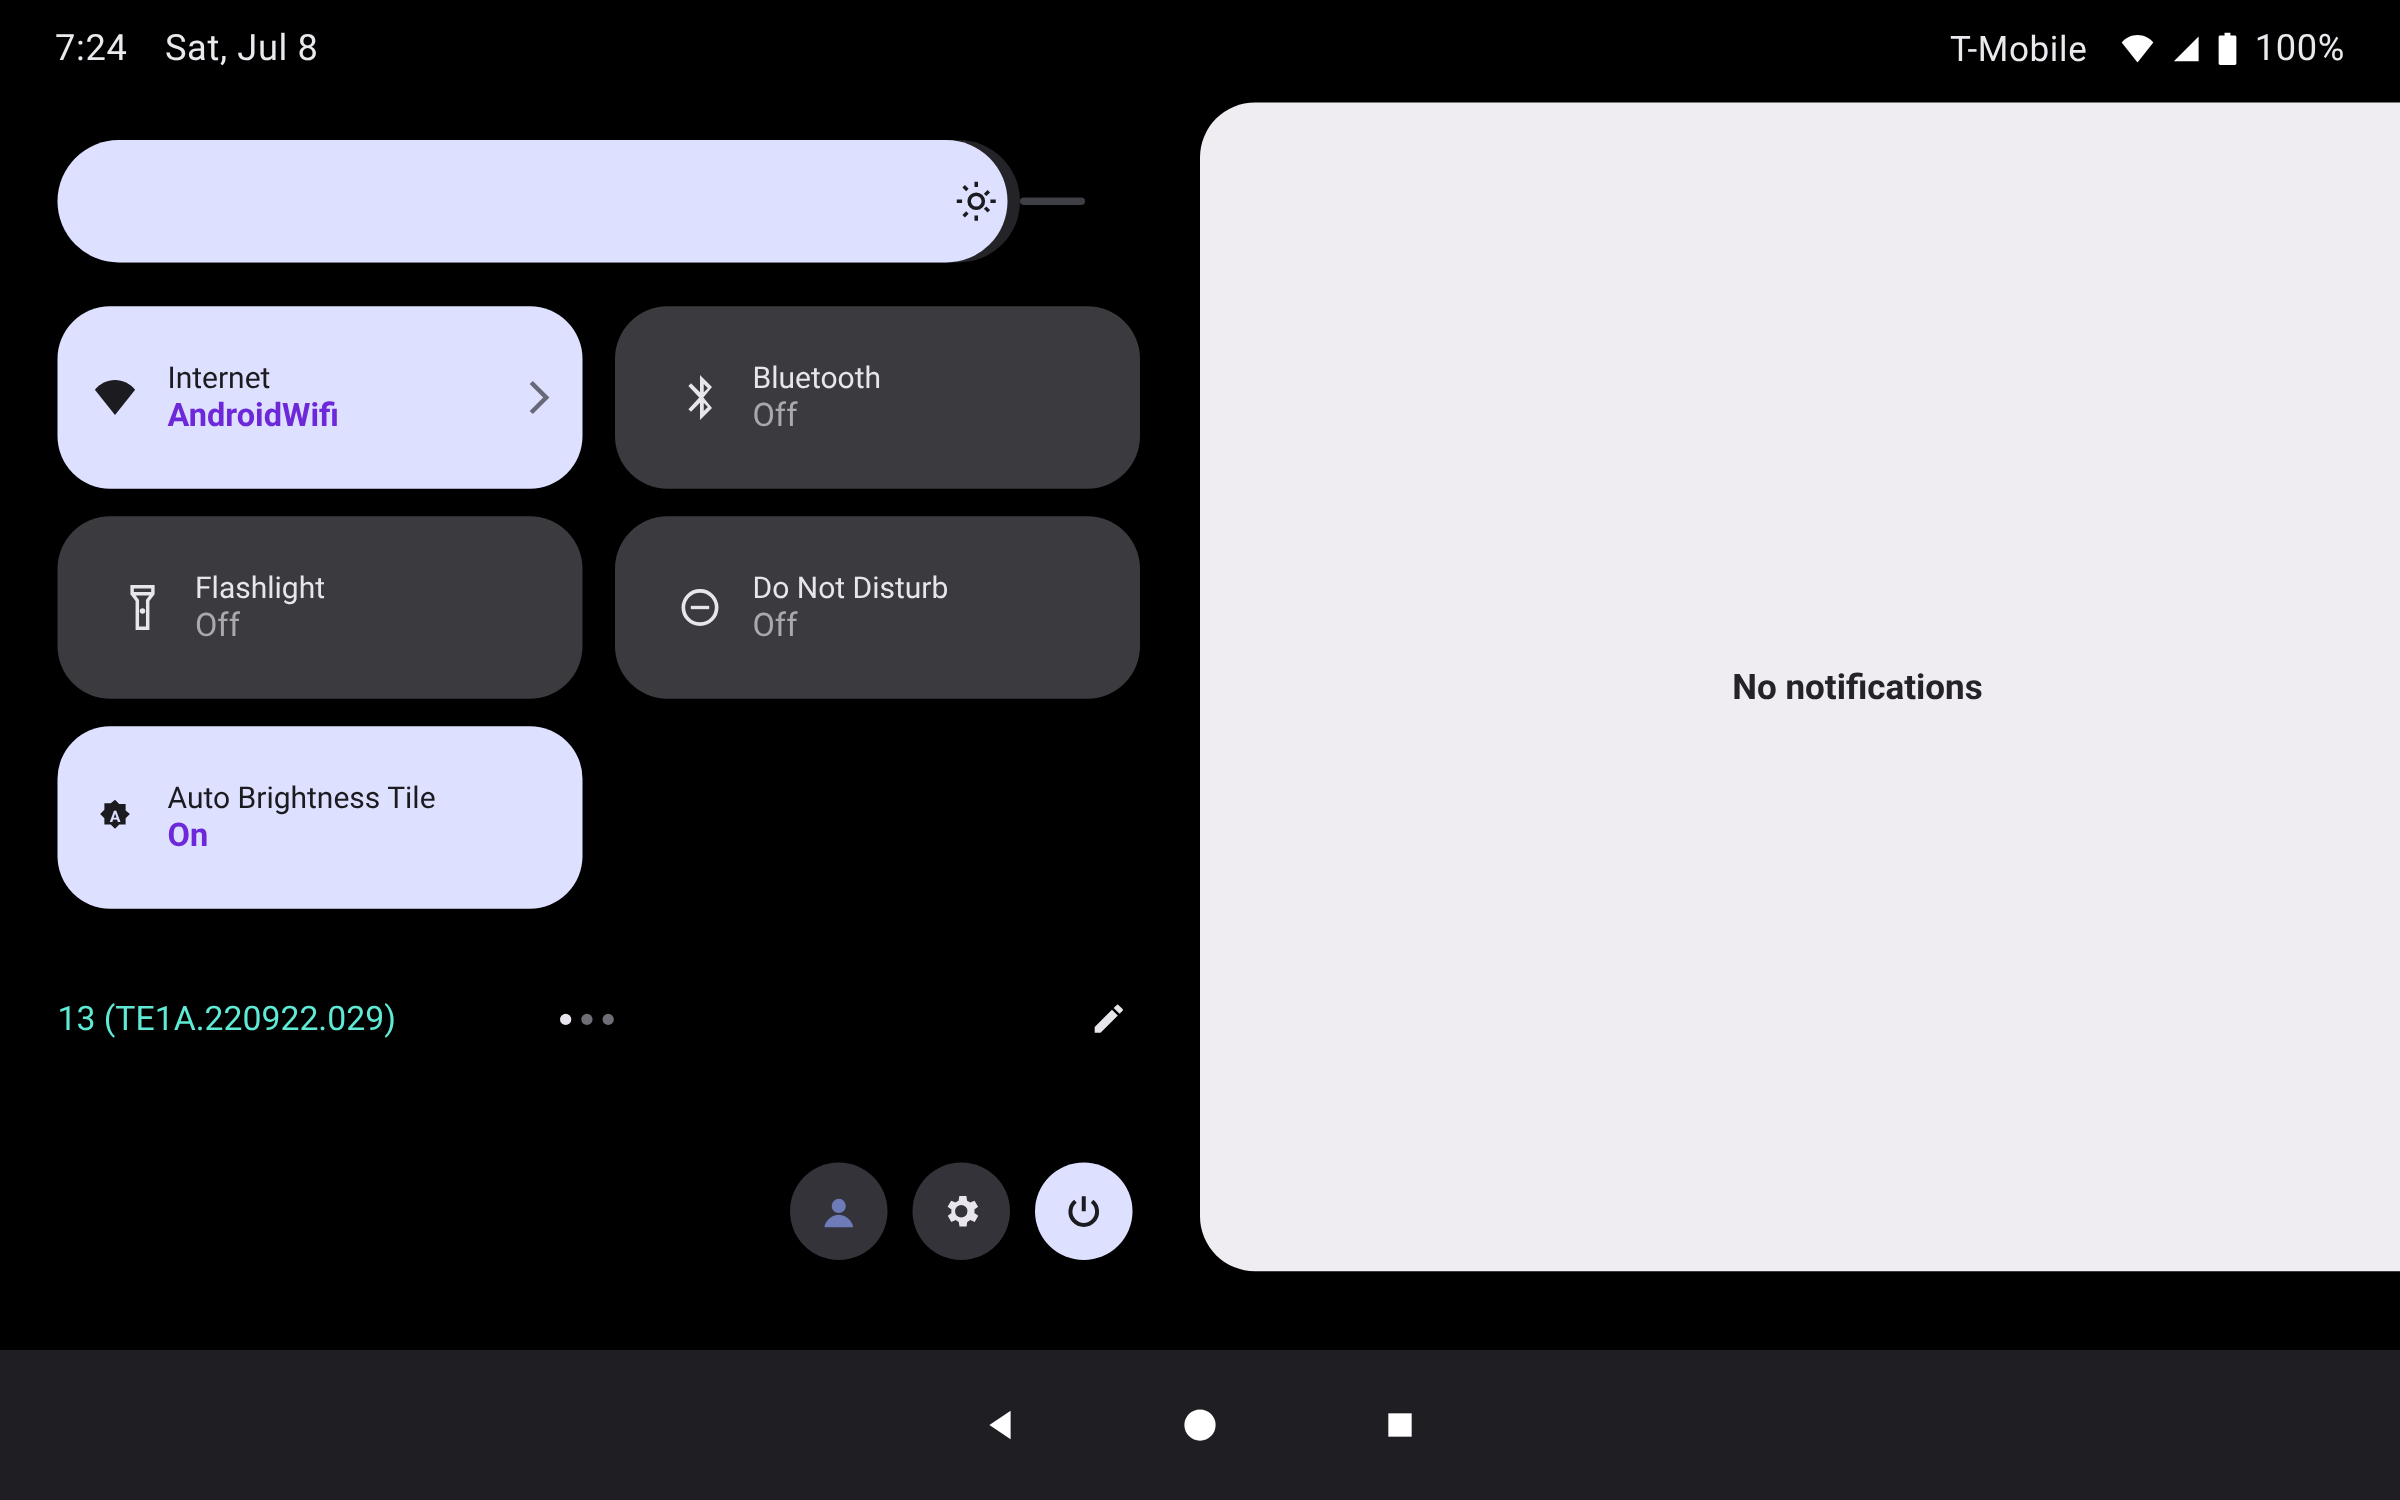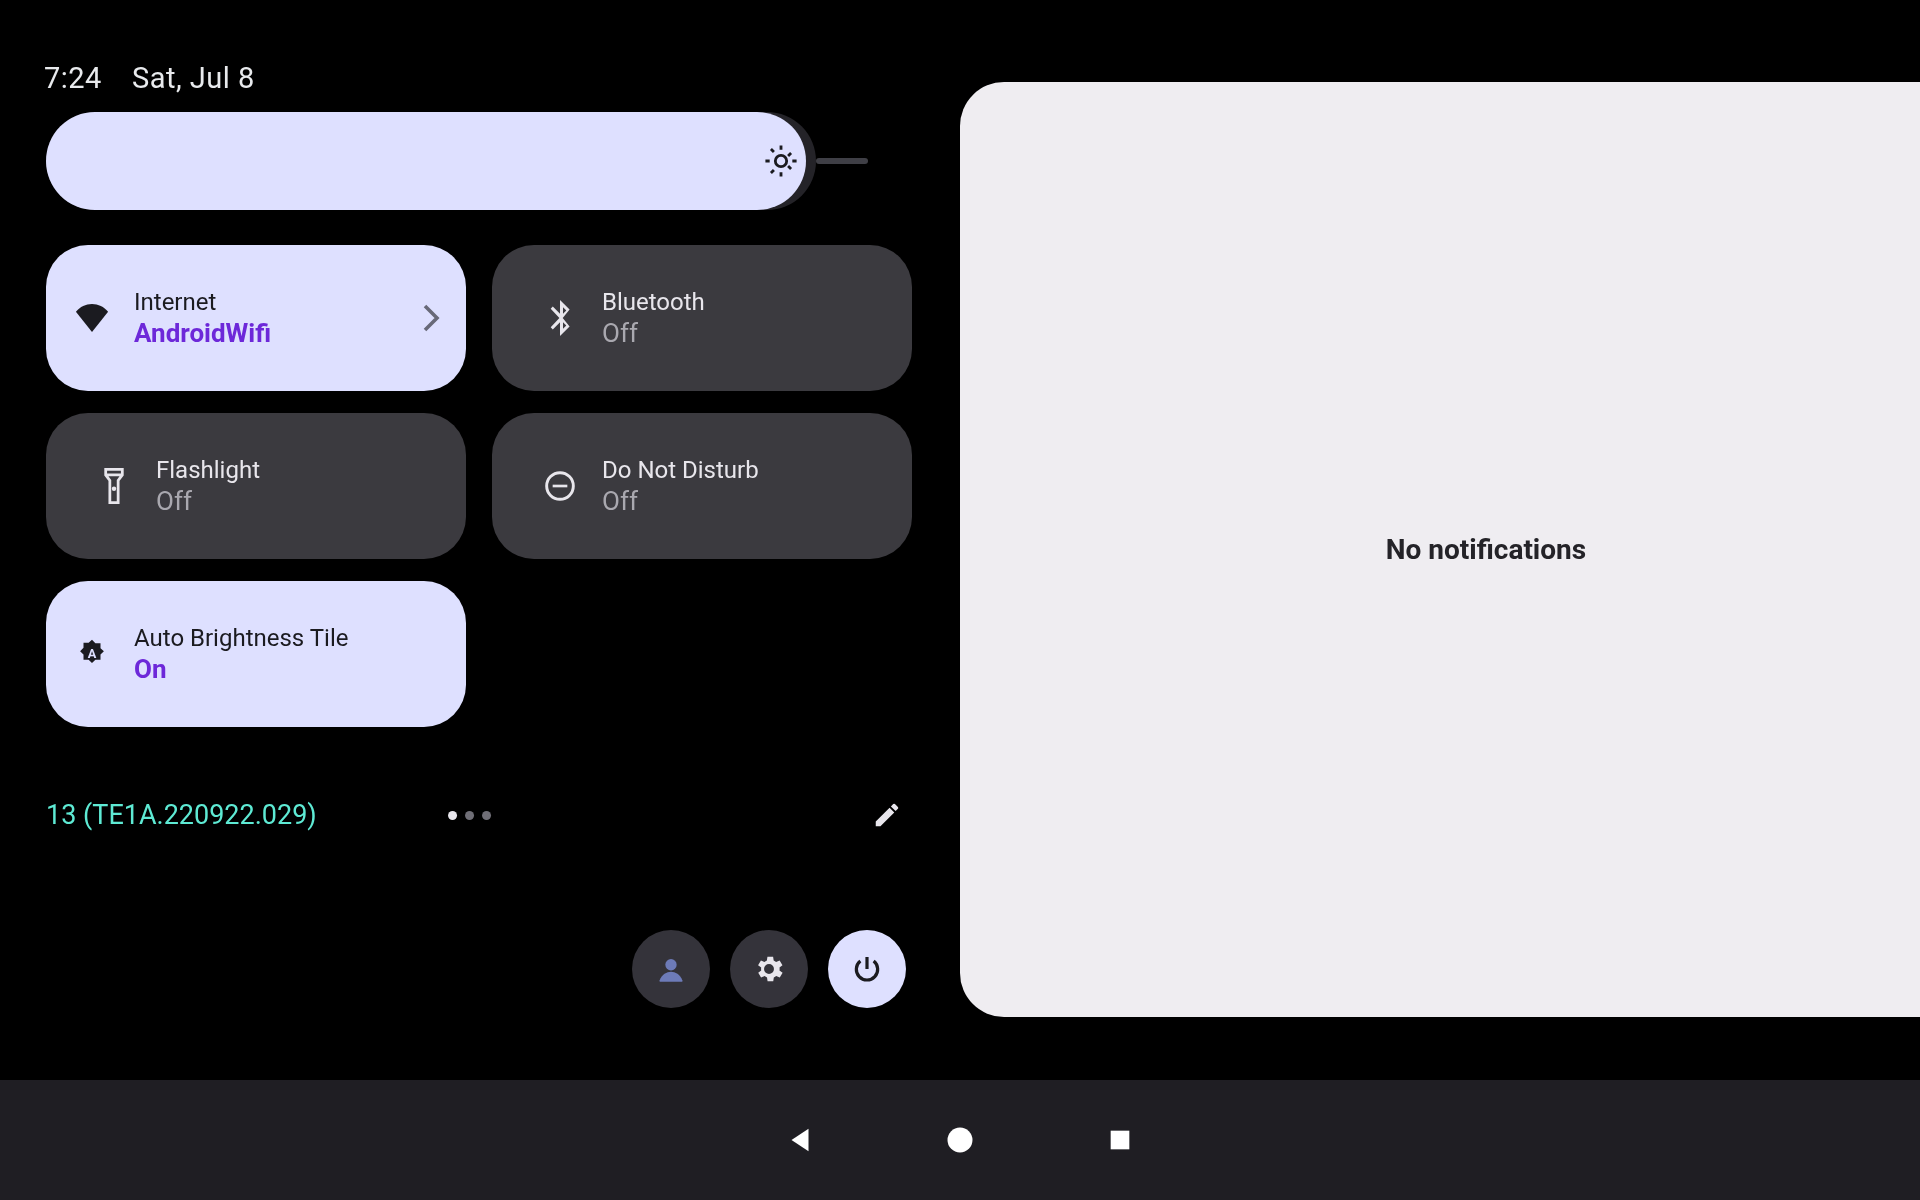--- a/index.html
+++ b/index.html
@@ -24,21 +24,21 @@
     left: 0;
     right: 0;
     display: flex;
     justify-content: space-between;
     align-items: center;
     padding: 0 44px;
     font-size: 29px;
     font-weight: 400;
     letter-spacing: 0.5px;
   }
-  .status-left { display: flex; gap: 30px; align-items: baseline; margin-top: 39px; }
+  .status-left { display: flex; gap: 30px; align-items: baseline; }
   .status-right { display: flex; gap: 14px; align-items: center; }
   .status-right .carrier { margin-right: 12px; font-size: 28px; }
 
   .wifi-status-icon, .signal-status-icon, .battery-status-icon { display:inline-flex; }
 
   
   .panel {
     position: absolute;
     left: 46px;
     top: 112px;
@@ -171,20 +171,39 @@
 </head>
 <body>
 
 <div class="root">
 
   <div class="status-bar">
     <div class="status-left">
       <span>7:24</span>
       <span>Sat, Jul 8</span>
     </div>
+    <div class="status-right">
+      <span class="carrier">T-Mobile</span>
+      <span class="wifi-status-icon">
+        <svg width="28" height="22" viewBox="0 0 24 20">
+            <path fill="#fff" d="M12 20 L0.5 5.5 C3.5 2 7.5 0 12 0 s8.5 2 11.5 5.5 Z"></path>
+          </svg>
+      </span>
+      <span class="signal-status-icon">
+        <svg width="22" height="22" viewBox="0 0 20 20">
+            <path fill="#fff" d="M1 19 L19 19 L19 1 Z"></path>
+          </svg>
+      </span>
+      <span class="battery-status-icon">
+        <svg width="16" height="26" viewBox="0 0 12 22">
+            <path fill="#fff" d="M4 0h4v2h3a1 1 0 0 1 1 1v18a1 1 0 0 1-1 1H1a1 1 0 0 1-1-1V3a1 1 0 0 1 1-1h3z"></path>
+          </svg>
+      </span>
+      <span>100%</span>
+    </div>
   </div>
 
   <div class="panel">
 
     <div class="brightness">
       <div class="brightness-track">
         <div class="brightness-fill"></div>
         <span class="brightness-thumb">
           <svg width="34" height="34" viewBox="0 0 24 24">
               <path fill="#1b1b20" d="M12 7a5 5 0 1 1 0 10 5 5 0 0 1 0-10zm0 2a3 3 0 1 0 0 6 3 3 0 0 0 0-6zM11 1h2v3h-2zM11 20h2v3h-2zM1 11h3v2H1zM20 11h3v2h-3zM4.2 4.2l1.4-1.4 2.1 2.1-1.4 1.4zM16.3 16.3l1.4-1.4 2.1 2.1-1.4 1.4zM4.2 19.8l2.1-2.1 1.4 1.4-2.1 2.1zM16.3 7.7l2.1-2.1 1.4 1.4-2.1 2.1z"></path>

